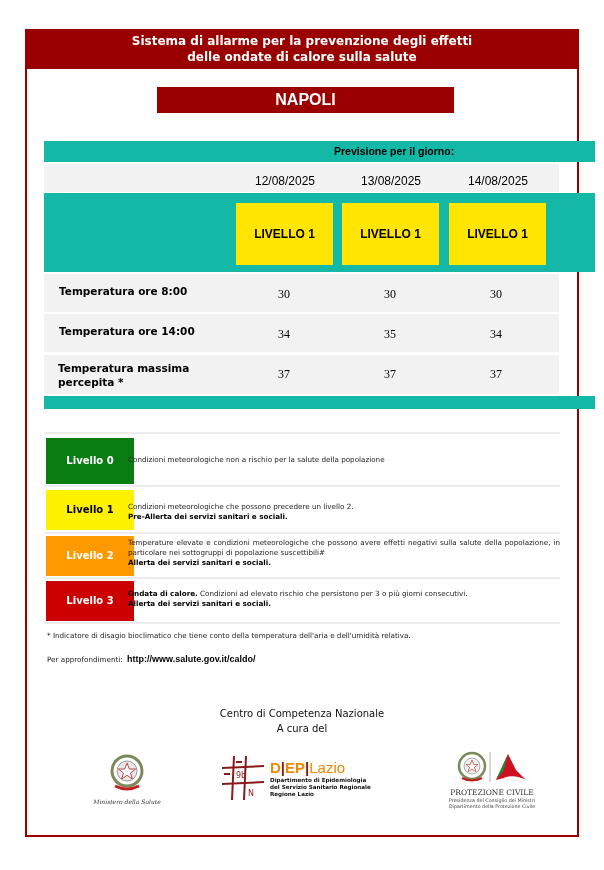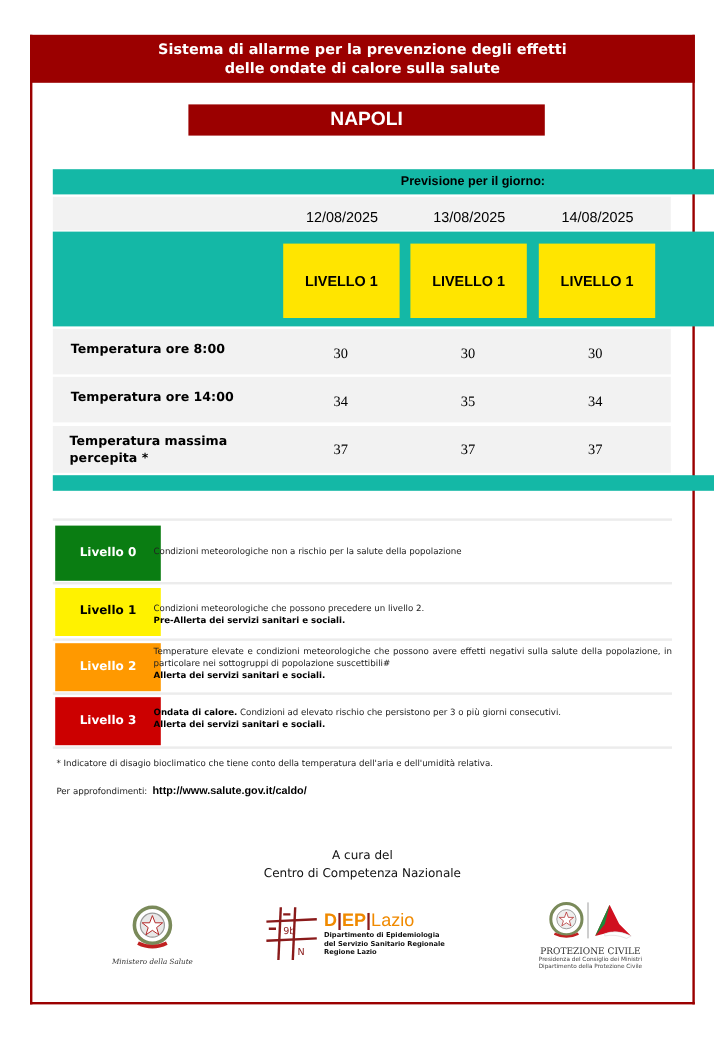--- a/index.html
+++ b/index.html
@@ -110,22 +110,22 @@
   <div class="leg-divider" style="top:190px;"></div>
 </div>
 
 <div class="footnote">* Indicatore di disagio bioclimatico che tiene conto della temperatura dell'aria e dell'umidità relativa.</div>
 <div class="more">
   <span>Per approfondimenti:</span>
   <a>http://www.salute.gov.it/caldo/</a>
 </div>
 
 <div class="credits">
+  <div>Centro di Competenza Nazionale</div>
   <div>A cura del</div>
-  <div>Centro di Competenza Nazionale</div>
 </div>
 
 <div class="logo" style="left:92px; top:752px; width:70px; height:60px; text-align:center;">
   <svg width="40" height="42" viewBox="0 0 40 42">
     <circle cx="20" cy="19" r="15" fill="none" stroke="#7a8a5a" stroke-width="3"></circle>
     <circle cx="20" cy="19" r="10" fill="#e8e8e8" stroke="#999" stroke-width="1"></circle>
     <polygon points="20,11 22.3,17 28.5,17 23.5,21 25.4,27 20,23.3 14.6,27 16.5,21 11.5,17 17.7,17" fill="#fff" stroke="#b02020" stroke-width="0.8"></polygon>
     <path d="M8 34 Q20 40 32 34" fill="none" stroke="#c02020" stroke-width="3"></path>
   </svg>
   <div class="logo-caption">Ministero della Salute</div>

